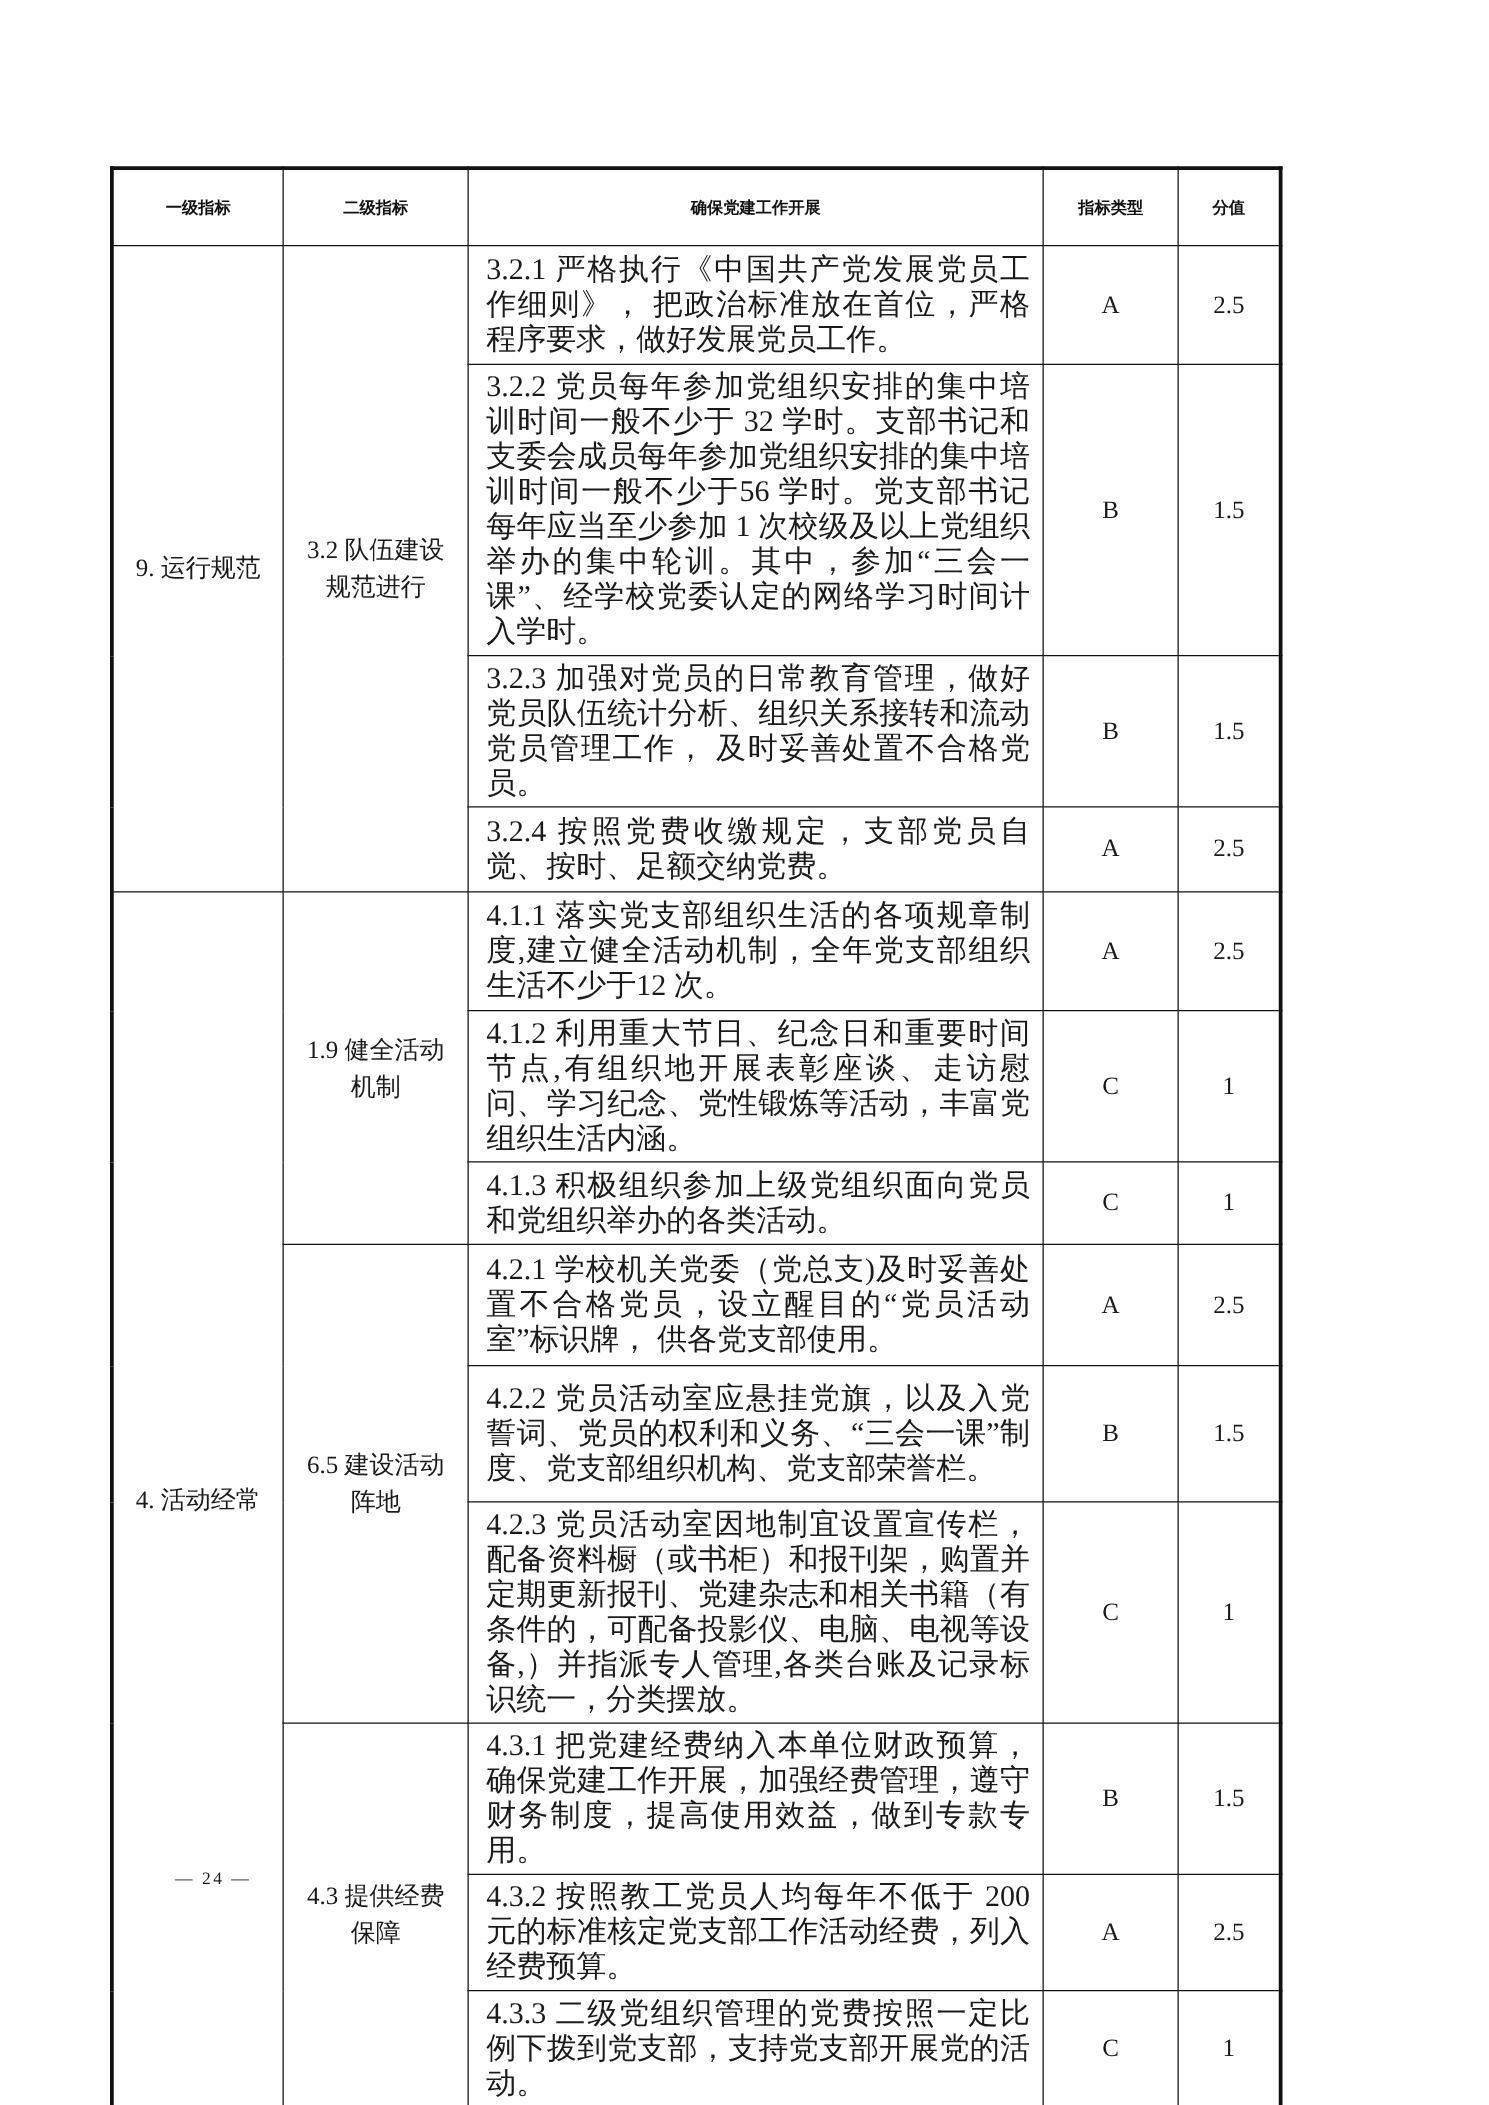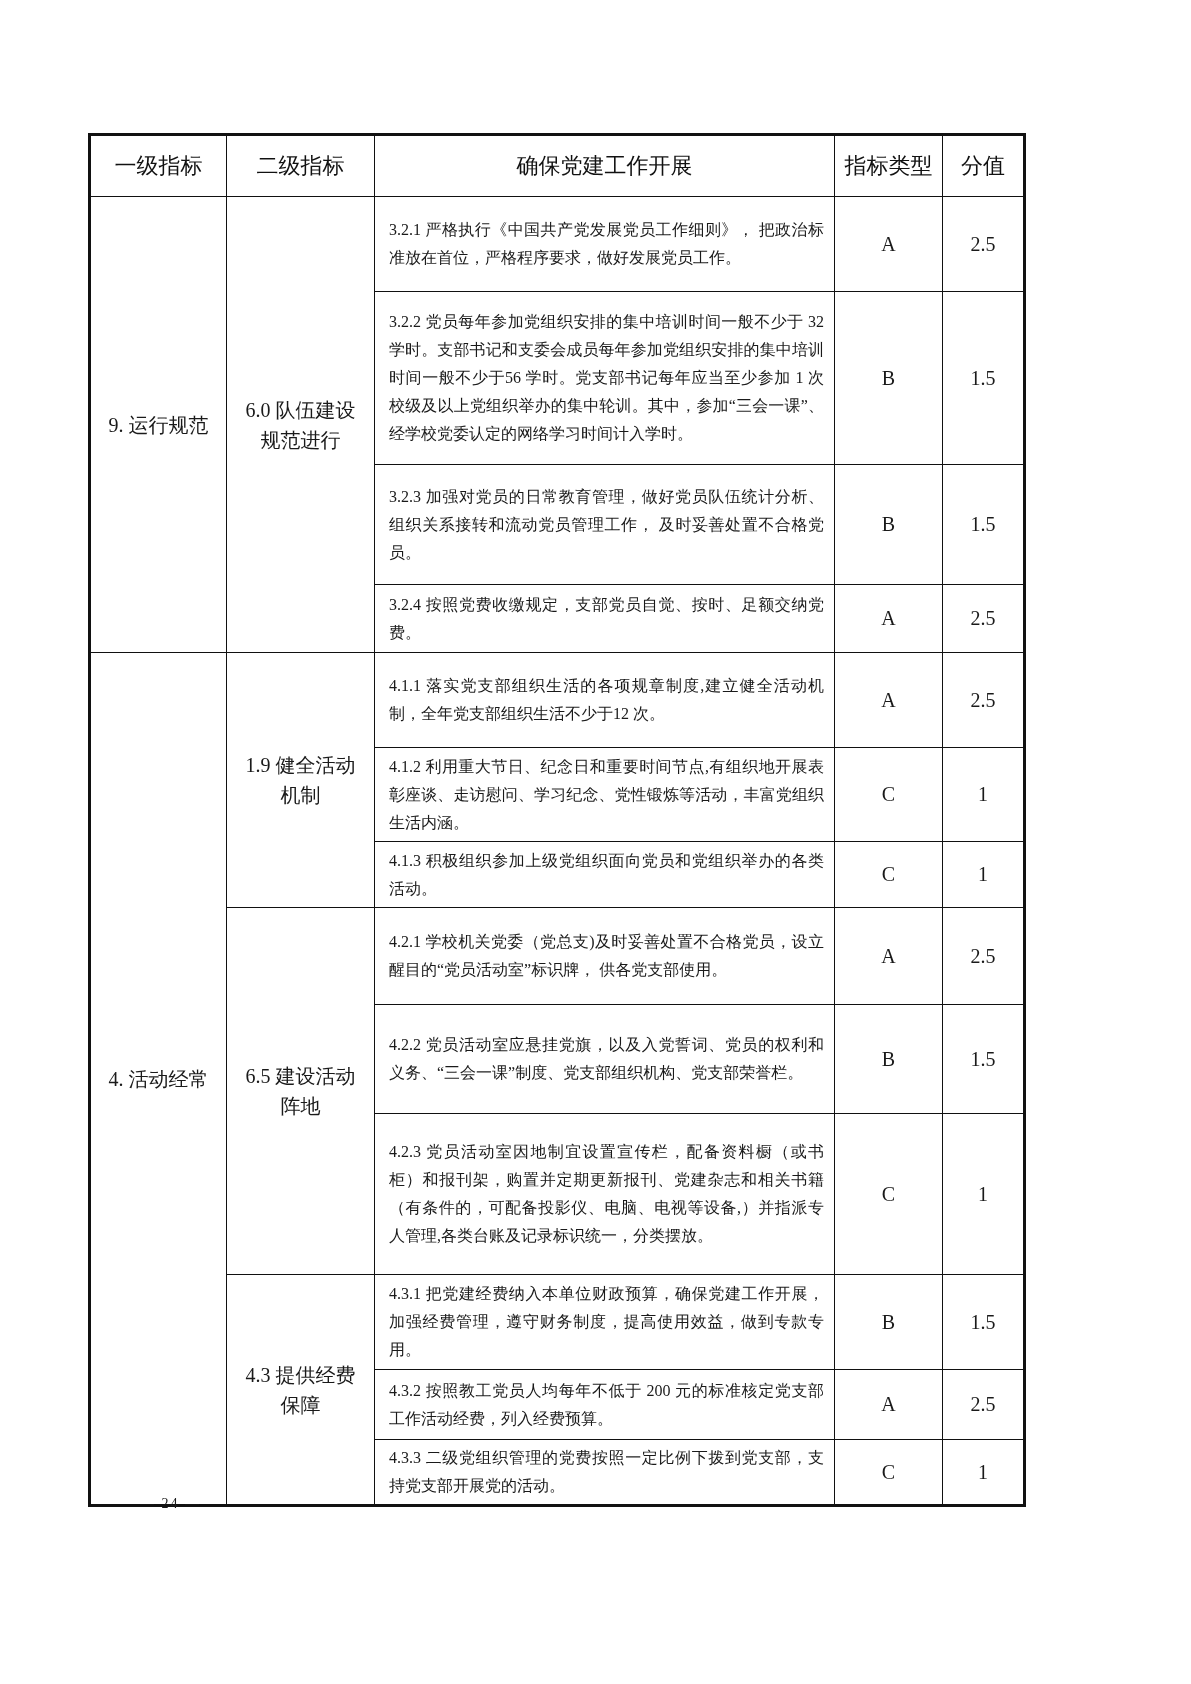--- a/index.html
+++ b/index.html
@@ -21,36 +21,36 @@
     border-collapse: collapse;
     table-layout: fixed;
     border: 3px solid #111;
   }
   table.indicator-table td, table.indicator-table th {
     border: 1.6px solid #111;
     vertical-align: middle;
   }
   th.hdr {
     font-family: "Liberation Sans", "DejaVu Sans", sans-serif;
-    font-weight: normal;
-    font-size: 22px;
+    font-weight: bold;
+    font-size: 13px;
     text-align: center;
     height: 62px;
     color: #111;
   }
   td.c1, td.c2 {
     text-align: center;
     font-size: 20px;
     line-height: 30px;
     padding: 4px 10px;
     color: #1a1a1a;
   }
   td.c3 {
     text-align: justify;
-    font-size: 16px;
+    font-size: 24px;
     line-height: 28px;
     padding: 4px 10px 4px 14px;
     color: #1a1a1a;
   }
   td.c4, td.c5 {
     text-align: center;
     font-size: 20px;
     color: #1a1a1a;
   }
   .page-number {
@@ -80,21 +80,21 @@
         <tr>
       <th class="hdr">一级指标</th>
       <th class="hdr">二级指标</th>
       <th class="hdr">确保党建工作开展</th>
       <th class="hdr">指标类型</th>
       <th class="hdr">分值</th>
     </tr>
 
     <tr style="height:95px">
       <td class="c1" rowspan="4">9. 运行规范</td>
-      <td class="c2" rowspan="4">6.0 队伍建设规范进行</td>
+      <td class="c2" rowspan="4">3.2 队伍建设规范进行</td>
       <td class="c3">3.2.1 严格执行《中国共产党发展党员工作细则》， 把政治标准放在首位，严格程序要求，做好发展党员工作。</td>
       <td class="c4">A</td>
       <td class="c5">2.5</td>
     </tr>
     <tr style="height:173px">
       <td class="c3">3.2.2 党员每年参加党组织安排的集中培训时间一般不少于 32 学时。支部书记和支委会成员每年参加党组织安排的集中培训时间一般不少于56 学时。党支部书记每年应当至少参加 1 次校级及以上党组织举办的集中轮训。其中，参加“三会一课”、经学校党委认定的网络学习时间计入学时。</td>
       <td class="c4">B</td>
       <td class="c5">1.5</td>
     </tr>
     <tr style="height:120px">

